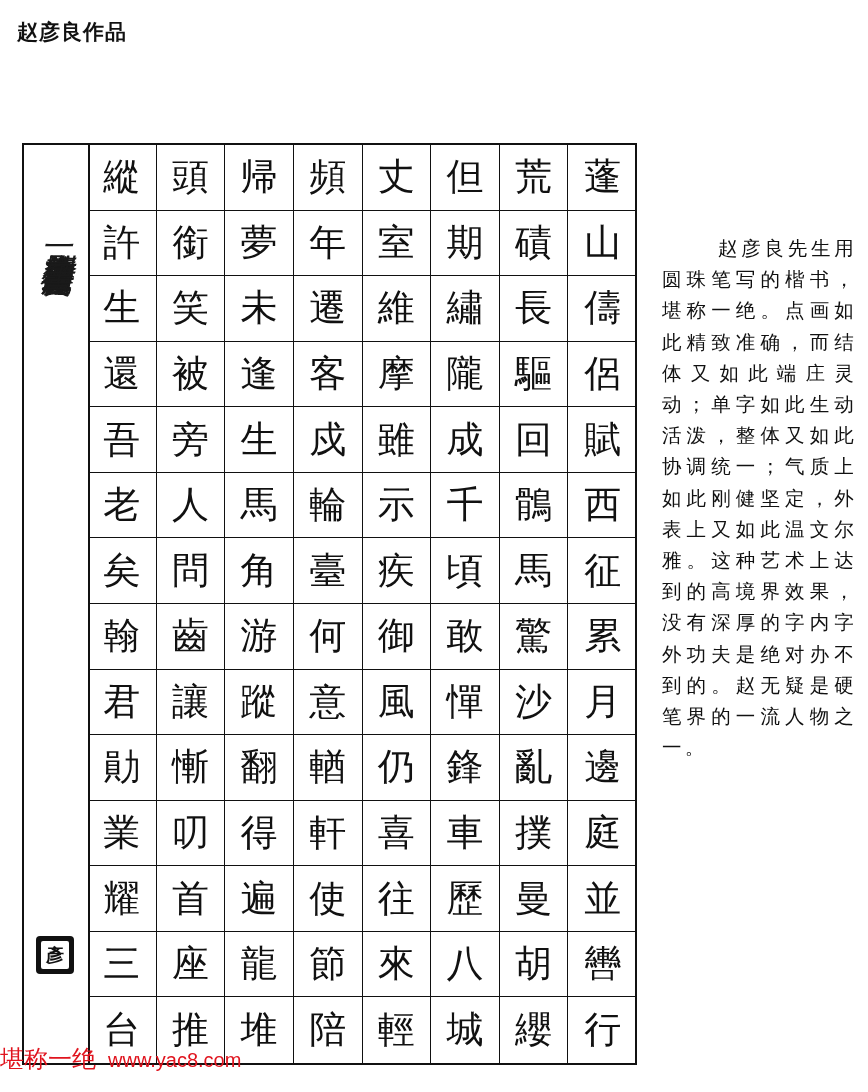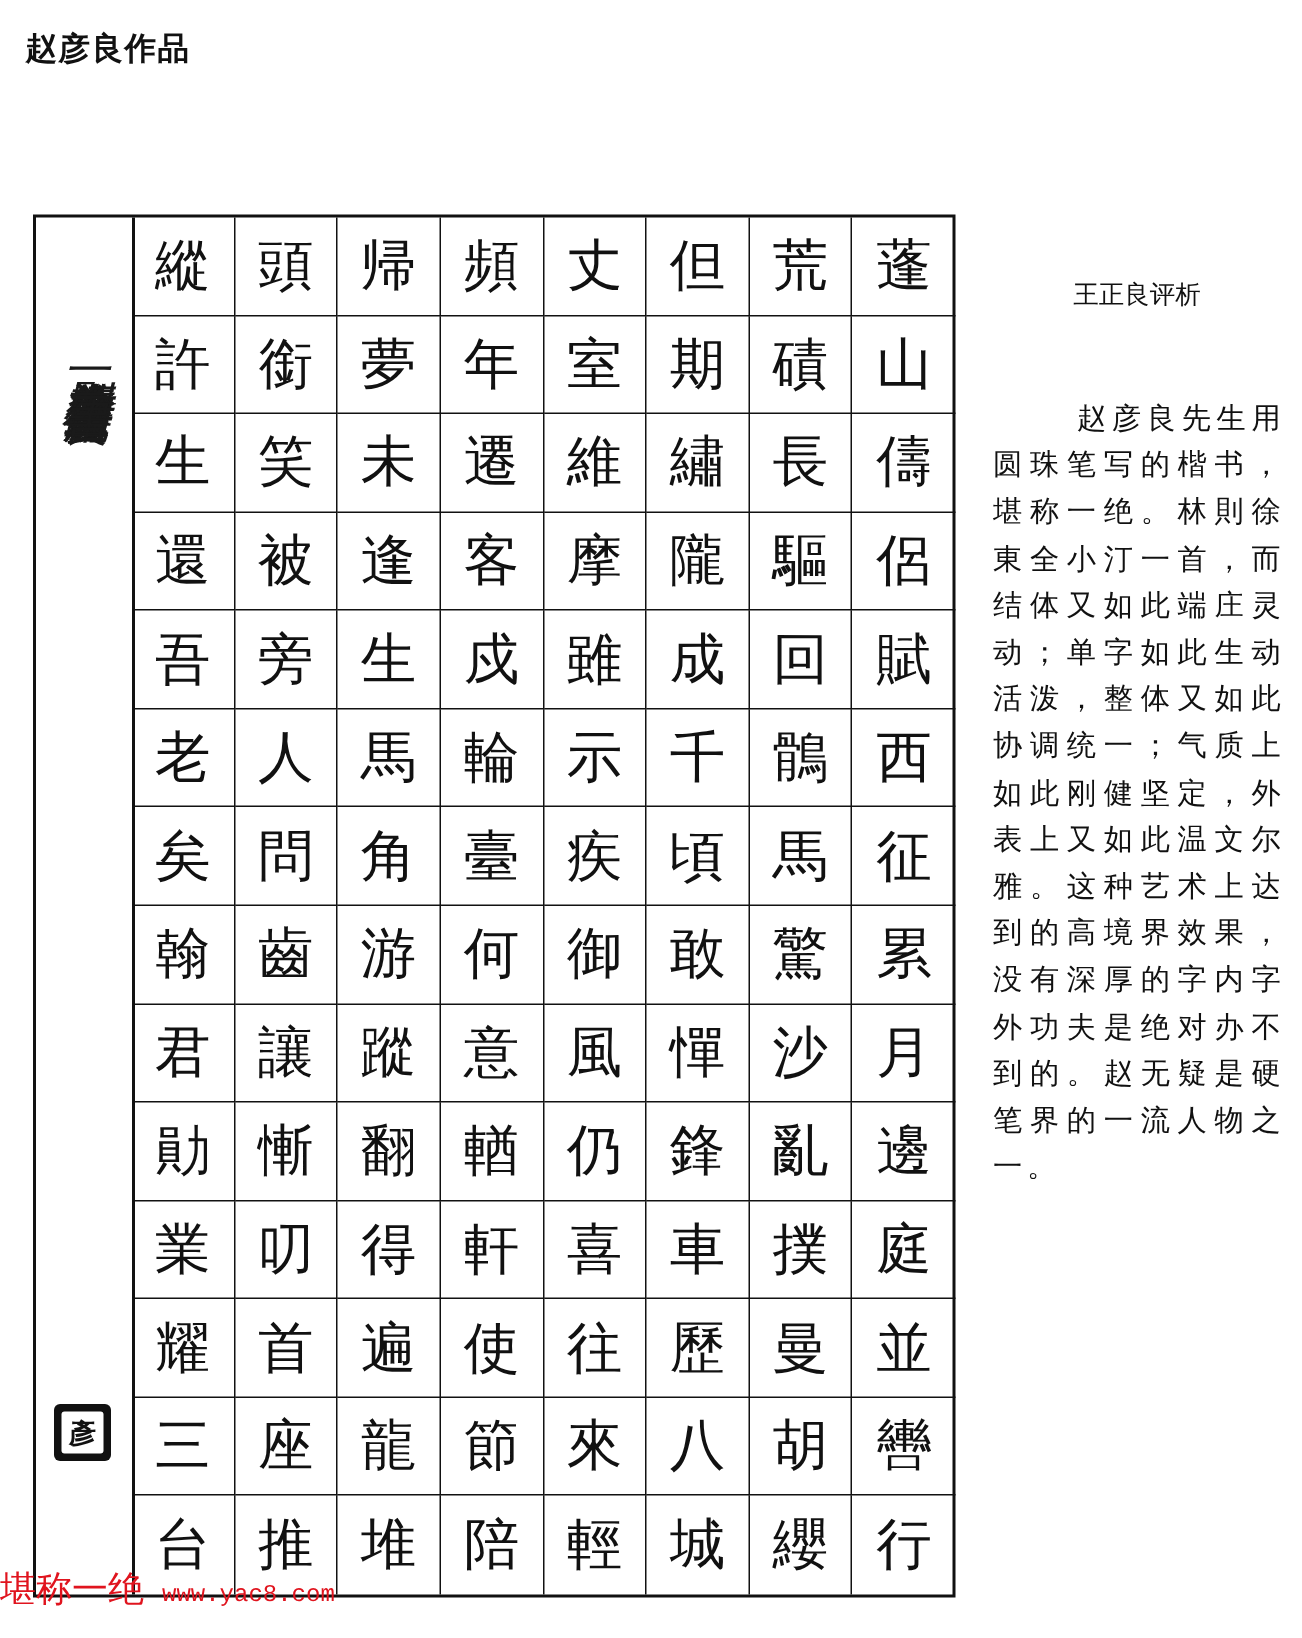--- a/index.html
+++ b/index.html
@@ -15,21 +15,21 @@
   .grid { position: absolute; left: 64px; top: 0; width: 549px; height: 918px; display: grid; grid-template-columns: repeat(8, 1fr); grid-template-rows: repeat(14, 1fr); }
   .cell { border-right: 1.5px solid #111; border-bottom: 1.5px solid #111; display: flex; align-items: center; justify-content: center; font-family: "DejaVu Serif", serif; font-size: 37px; color: #111; box-sizing: border-box; }
   .cell.last-col { border-right: none; }
   .cell.last-row { border-bottom: none; }
 
   .commentary { position: absolute; left: 662px; top: 185px; width: 195px; font-family: "DejaVu Sans", sans-serif; color: #111; }
   .commentary-title { text-align: center; font-size: 17px; margin-left: -4px; width: 200px; height: 30px; }
   .commentary-body { margin-top: 48px; font-size: 19.5px; line-height: 31.2px; letter-spacing: 3.2px; text-indent: 56px; text-align: justify; word-break: break-all; }
 
   .watermark { position: absolute; left: 0px; top: 1043px; font-size: 24px; color: #e0141e; font-family: "DejaVu Serif", serif; white-space: nowrap; letter-spacing: 0px; }
-  .watermark .url { font-family: Liberation Mono, monospace; font-size: 16px; letter-spacing: 0px; margin-left: 12px; }
+  .watermark .url { font-family: Liberation Sans, sans-serif; font-size: 20px; letter-spacing: 0px; margin-left: 12px; }
 </style>
 </head>
 <body>
 
 <div class="page-title">赵彦良作品</div>
 
 <div class="frame">
   <div class="inscription">
     <div class="inscription-text">林則徐東全小汀一首 丁丑歲暮趙彥良圓珠筆書</div>
     <div class="seal">
@@ -146,19 +146,18 @@
       <div class="cell last-row">堆</div>
       <div class="cell last-row">陪</div>
       <div class="cell last-row">輕</div>
       <div class="cell last-row">城</div>
       <div class="cell last-row">纓</div>
       <div class="cell last-col last-row">行</div>
     </div>
 </div>
 
 <div class="commentary">
-  <div class="commentary-title">王正良评析</div>
-  <div class="commentary-body">赵彦良先生用圆珠笔写的楷书，堪称一绝。林則徐東全小汀一首，而结体又如此端庄灵动；单字如此生动活泼，整体又如此协调统一；气质上如此刚健坚定，外表上又如此温文尔雅。这种艺术上达到的高境界效果，没有深厚的字内字外功夫是绝对办不到的。赵无疑是硬笔界的一流人物之一。</div>
+  <div class="commentary-body">赵彦良先生用圆珠笔写的楷书，堪称一绝。点画如此精致准确，而结体又如此端庄灵动；单字如此生动活泼，整体又如此协调统一；气质上如此刚健坚定，外表上又如此温文尔雅。这种艺术上达到的高境界效果，没有深厚的字内字外功夫是绝对办不到的。赵无疑是硬笔界的一流人物之一。</div>
 </div>
 
 <div class="watermark">
   <span>堪称一绝</span><span class="url">www.yac8.com</span>
 </div>
 
 </body></html>

